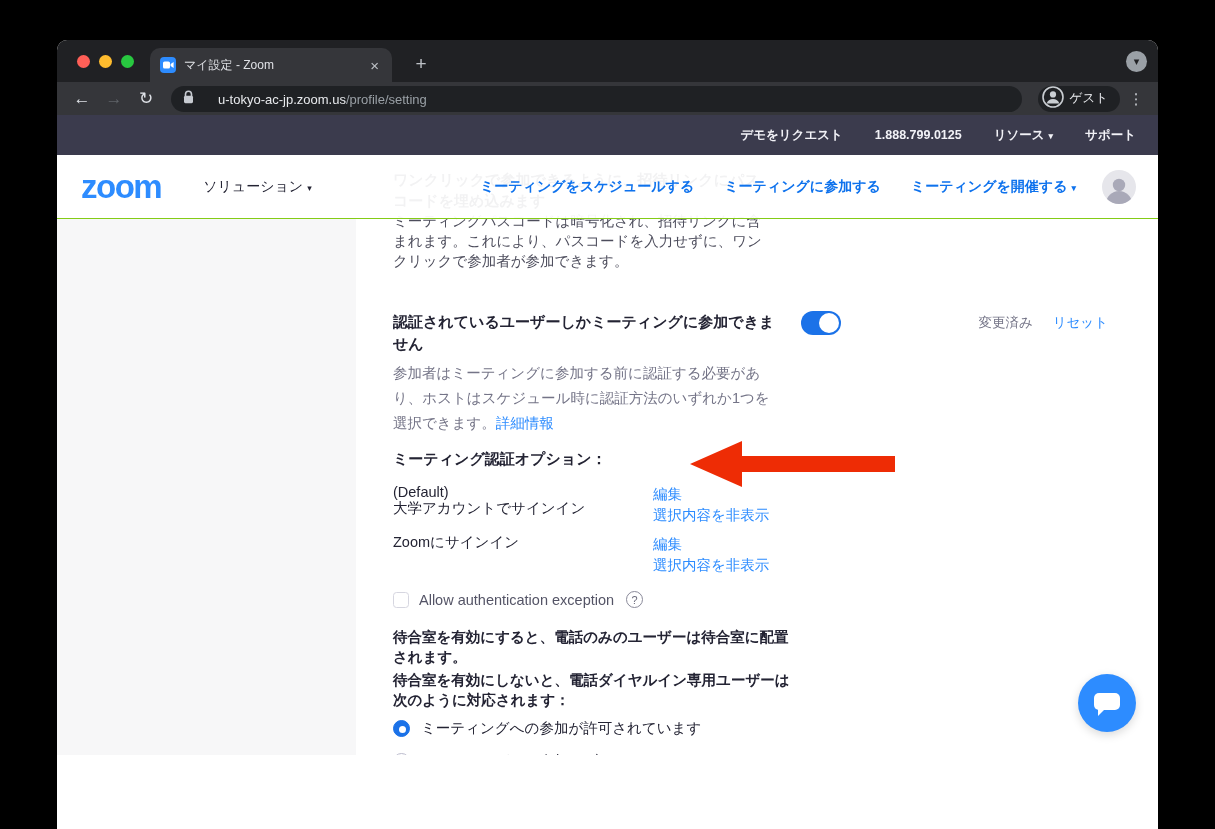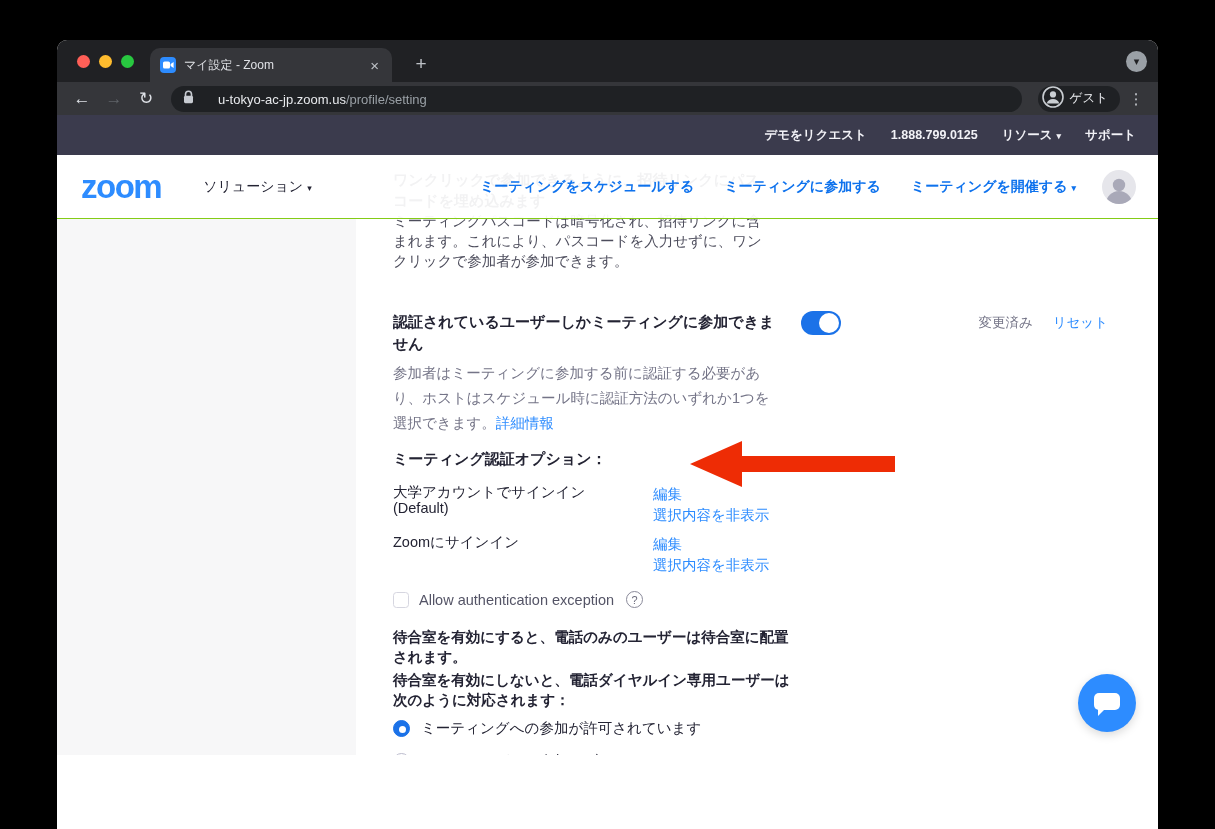--- a/index.html
+++ b/index.html
@@ -32,21 +32,21 @@
   .url-path { color:#9AA0A6; font-size:13px; }
   .guest-pill { height:26px; background:#1F2124; border-radius:13px; display:flex; align-items:center;
     gap:6px; padding:0 12px 0 4px; }
   .guest-label { color:#E8EAED; font-size:12.5px; }
   .kebab { color:#C9CDD2; font-size:15px; letter-spacing:0; width:20px; text-align:center; }
 
   
   .page { position:relative; height:640px; background:#fff; overflow:hidden; }
 
   .site-topbar { height:40px; background:#3B3B4D; display:flex; align-items:center; justify-content:flex-end;
-    gap:24px; padding-right:22px; }
+    gap:32px; padding-right:22px; }
   .site-topbar a { color:#F2F2F7; font-size:12.5px; text-decoration:none; font-weight:bold; }
   .caret { font-size:9px; margin-left:4px; color:inherit; }
 
   .site-header { position:absolute; left:0; right:0; top:40px; height:64px; background:rgba(255,255,255,0.94);
     border-bottom:1px solid #84cc16; z-index:5; display:flex; align-items:center; padding:0 22px 0 24px; }
   .logo { color:#2D8CFF; font-size:33px; font-weight:800; letter-spacing:-1.5px; line-height:1; }
   .solutions { margin-left:42px; font-size:14px; color:#232333; }
   .main-nav { margin-left:auto; display:flex; align-items:center; gap:30px; }
   .main-nav a { color:#0E72ED; font-weight:bold; font-size:14px; text-decoration:none; white-space:nowrap; }
   .hdr-avatar { width:34px; height:34px; border-radius:50%; background:#E6E6EB; margin-left:26px;
@@ -182,22 +182,22 @@
           <a href="#" class="link reset">リセット</a>
         </div>
       </div>
 
       <p class="setting-desc"><span>参加者はミーティングに参加する前に認証する必要があり、ホストはスケジュール時に認証方法のいずれか1つを選択できます。</span><a href="#" class="link">詳細情報</a></p>
 
       <div class="options-heading">ミーティング認証オプション：</div>
 
       <div class="option-row">
         <div class="opt-label">
+          <div>(Default)</div>
           <div>大学アカウントでサインイン</div>
-          <div>(Default)</div>
         </div>
         <div class="opt-links">
           <a href="#" class="link">編集</a>
           <a href="#" class="link">選択内容を非表示</a>
         </div>
       </div>
 
       <div class="option-row">
         <div class="opt-label">
           <div>Zoomにサインイン</div>

